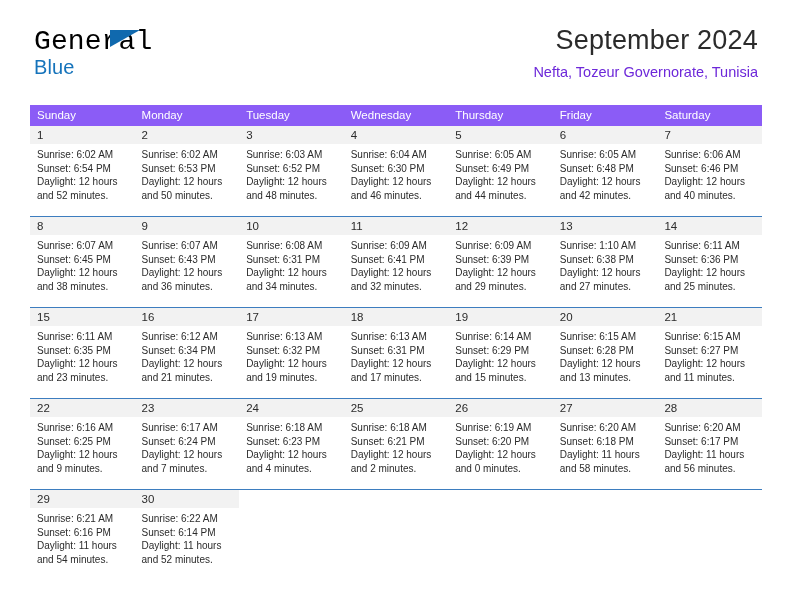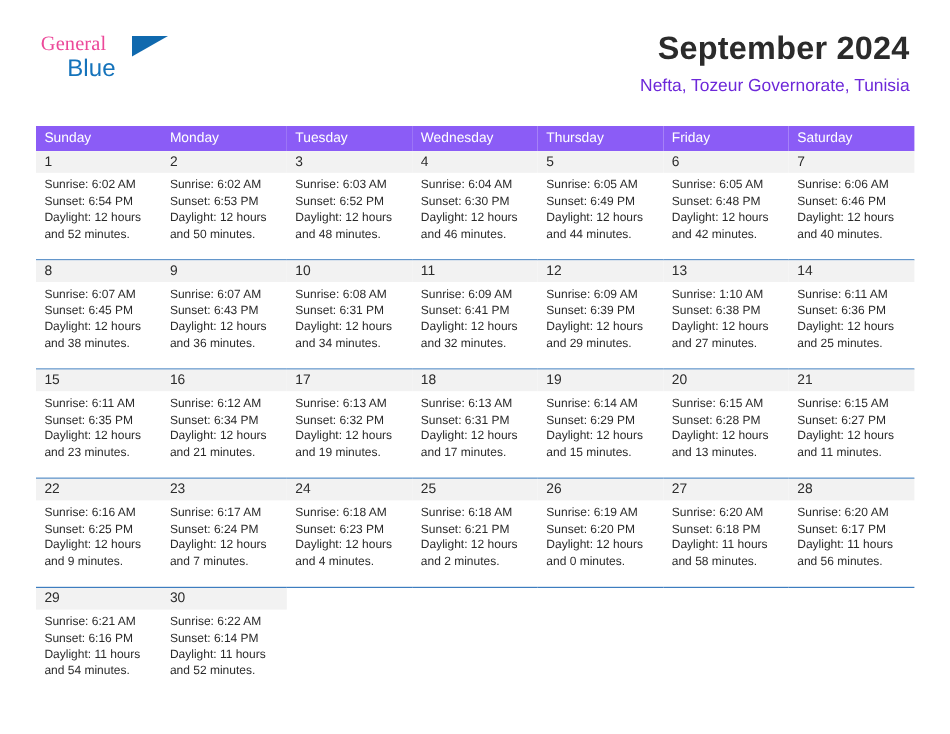--- a/index.html
+++ b/index.html
@@ -35,50 +35,49 @@
   }
 
   .brand {
     position: relative;
     width: 120px;
     padding-top: 2px;
     line-height: 1;
     user-select: none;
   }
   .brand-general {
-    font-size: 17px;
-    color: #ec4899;
+    font-size: 28px;
+    color: #000000;
     letter-spacing: 0.1px;
-    font-family: Liberation Serif, serif;
+    font-family: Liberation Mono, monospace;
   }
   .brand-blue {
     display: block;
     font-size: 20px;
     color: #1573bb;
     margin-top: 1px;
-    margin-left: 22px;
     letter-spacing: 0.1px;
   }
   .brand-tri {
     position: absolute;
     left: 76px;
     top: 4px;
     width: 0;
     height: 0;
     border-left: 30px solid #1069ae;
     border-bottom: 17px solid transparent;
   }
 
   .titles {
     text-align: right;
     padding-top: 0px;
   }
   .cal-title {
     font-size: 27px;
-    font-weight: bold;
+    font-weight: normal;
     color: #2b2b2b;
     line-height: 1.1;
     margin: 0;
     letter-spacing: 0.2px;
   }
   .cal-subtitle {
     font-size: 14.5px;
     color: #6d28d9;
     margin: 9px 0 0 0;
     line-height: 1.1;

